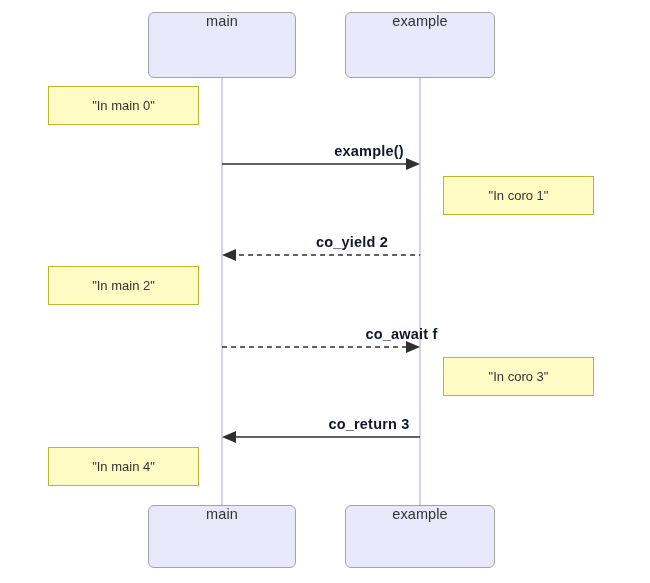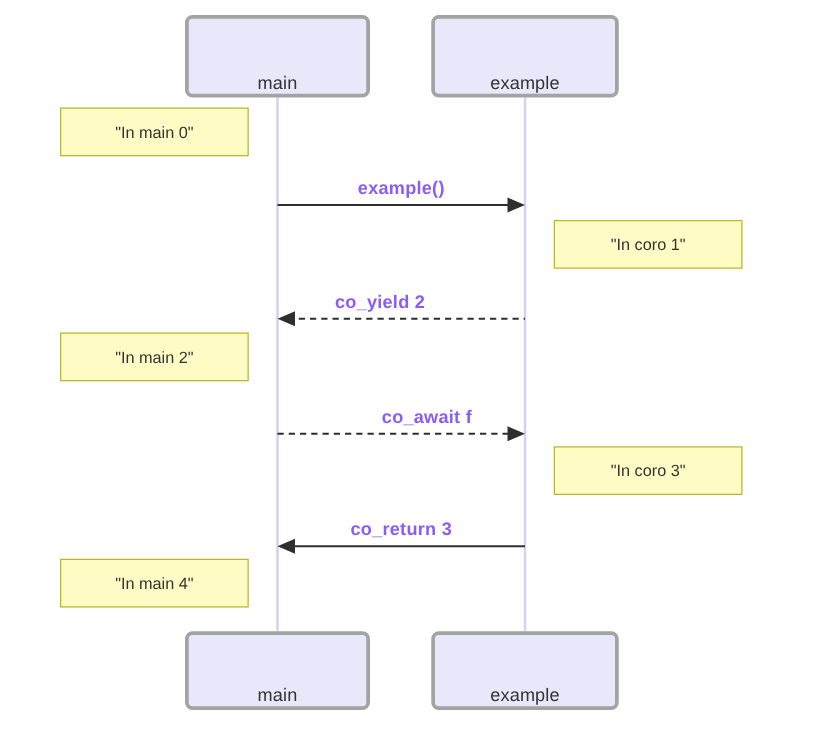--- a/index.html
+++ b/index.html
@@ -20,24 +20,24 @@
     background: #ffffff;
   }
   .lifeline {
     position: absolute;
     width: 2px;
     background: #d8d0f2;
   }
   .actor-box {
     position: absolute;
     background: #e9e8fb;
-    border: 3px solid #a3a3a3;
+    border: 1px solid #a3a3a3;
     border-radius: 6px;
     display: flex;
-    align-items: flex-end;
+    align-items: flex-start;
     justify-content: center;
     box-sizing: border-box;
   }
   .actor-label {
     font-size: 14.5px;
     color: #333333;
     font-family: "Liberation Sans", sans-serif;
     letter-spacing: 0.1px;
   }
   .note-box {
@@ -54,25 +54,26 @@
     color: #333333;
     font-family: "Liberation Sans", sans-serif;
   }
   .message {
     position: absolute;
   }
   .msg-label {
     position: absolute;
     font-size: 14.5px;
     font-weight: bold;
-    color: #8b5cf6;
+    color: #0f172a;
     white-space: nowrap;
     text-align: center;
     font-family: "Liberation Sans", sans-serif;
     letter-spacing: 0.2px;
+    margin-left: 48px;
   }
   .msg-svg {
     position: absolute;
     display: block;
     overflow: visible;
   }
 </style>
 </head>
 <body>
 
@@ -121,21 +122,21 @@
 
   <div class="message" style="left:0px; top:0px;">
     <div class="msg-label" style="left:222px; top:234px; width:164px;">co_yield 2</div>
     <svg class="msg-svg" style="left:222px; top:247px;" width="198" height="17" viewBox="0 0 198 17">
       <line x1="8" y1="8" x2="198" y2="8" stroke="#2f2f2f" stroke-width="1.6" stroke-dasharray="5,4"></line>
       <polygon points="0,8 14,2 14,14" fill="#2f2f2f"></polygon>
     </svg>
   </div>
 
   <div class="message" style="left:0px; top:0px;">
-    <div class="msg-label" style="left:222px; top:326px; width:239px;">co_await f</div>
+    <div class="msg-label" style="left:234px; top:326px; width:239px;">co_await f</div>
     <svg class="msg-svg" style="left:222px; top:339px;" width="198" height="17" viewBox="0 0 198 17">
       <line x1="0" y1="8" x2="190" y2="8" stroke="#2f2f2f" stroke-width="1.6" stroke-dasharray="5,4"></line>
       <polygon points="198,8 184,2 184,14" fill="#2f2f2f"></polygon>
     </svg>
   </div>
 
   <div class="message" style="left:0px; top:0px;">
     <div class="msg-label" style="left:222px; top:416px; width:198px;">co_return 3</div>
     <svg class="msg-svg" style="left:222px; top:429px;" width="198" height="17" viewBox="0 0 198 17">
       <line x1="8" y1="8" x2="198" y2="8" stroke="#2f2f2f" stroke-width="1.6"></line>

